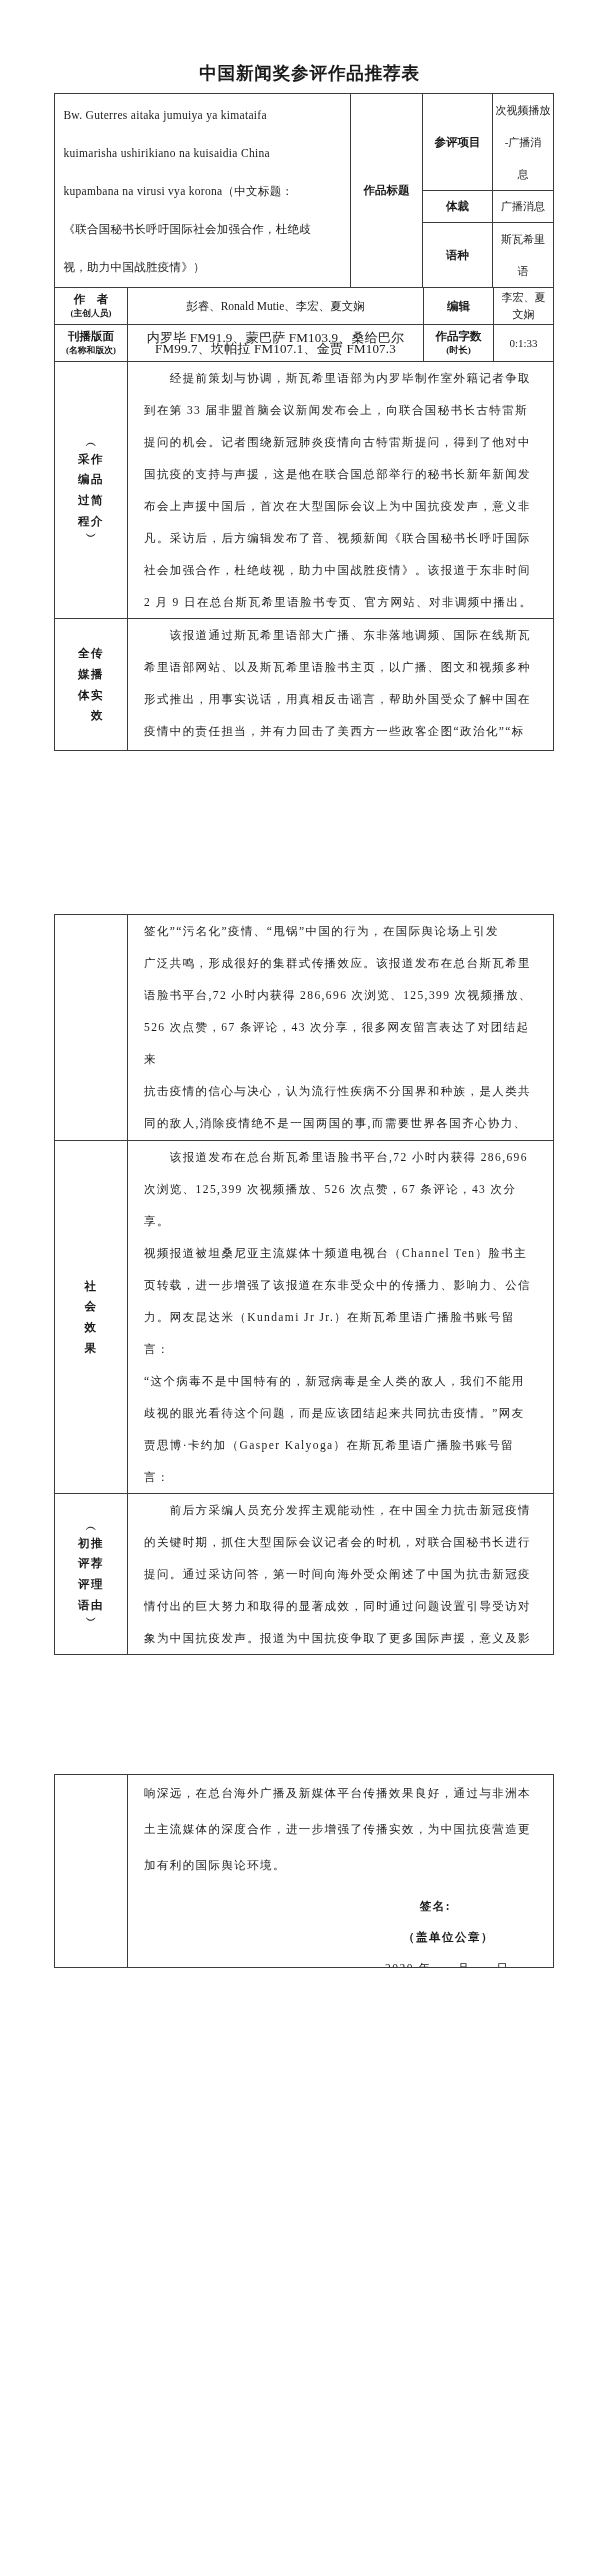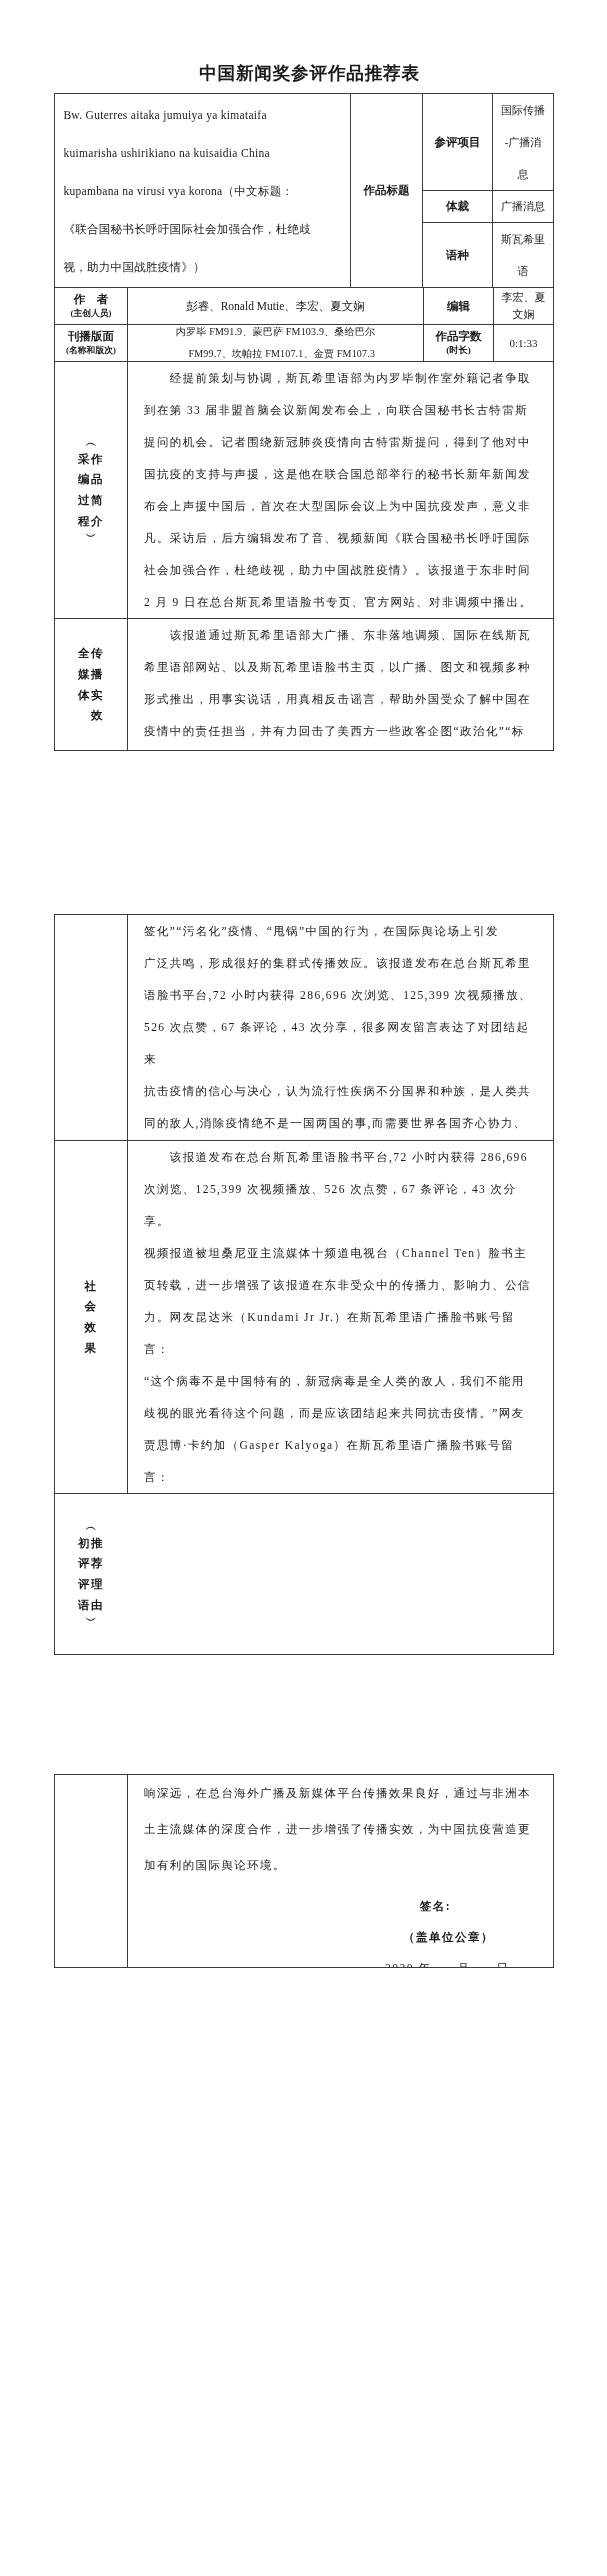--- a/index.html
+++ b/index.html
@@ -41,21 +41,21 @@
     font-size:11.5px;line-height:32px;letter-spacing:1.4px;
     padding:0 16px;white-space:pre-line;text-align:left;
   }
   .title-text{
     font-size:11.5px;line-height:38px;letter-spacing:0.3px;
     padding:0 8.4px;white-space:pre-line;display:flex;flex-direction:column;justify-content:center;
   }
   .lh42{line-height:32px;white-space:pre-line;}
   .lh22{line-height:17px;white-space:pre-line;}
   .center-cell{display:flex;align-items:center;justify-content:center;font-size:11.5px;text-align:center;}
-  .fm-cell{font-size:10px;line-height:22px;letter-spacing:0.2px;text-align:right;}
+  .fm-cell{font-size:13px;line-height:11px;letter-spacing:0.2px;}
   .vlab{display:flex;flex-direction:column;align-items:center;justify-content:center;}
   .vlab .paren{font-size:10.7px;line-height:11.5px;font-weight:bold;}
   .vlab .vrows{font-size:11.5px;font-weight:bold;line-height:20.6px;letter-spacing:1.5px;white-space:pre-line;text-align:center;}
   .sign-block{margin-top:7.6px;font-size:11.5px;letter-spacing:1.5px;line-height:31px;}
   .sign-name{margin-left:190px;font-weight:bold;text-align:center;}
   .sign-seal{margin-left:275px;font-weight:bold;}
   .sign-date{margin-left:257px;}
 </style>
 </head>
 <body>
@@ -71,21 +71,21 @@
 kuimarisha ushirikiano na kuisaidia China
 kupambana na virusi vya korona（中文标题：
 《联合国秘书长呼吁国际社会加强合作，杜绝歧
 视，助力中国战胜疫情》）</div>
       <div class="cell c-lab">
         <span>作品标题</span>
       </div>
       <div class="cell rcol">
         <div class="subrow" style="height:96px;">
           <div class="sublab">参评项目</div>
-          <div class="subval lh42">国际传播
+          <div class="subval lh42">次视频播放
 -广播消
 息</div>
         </div>
         <div class="subrow" style="height:33px;">
           <div class="sublab">体裁</div>
           <div class="subval">广播消息</div>
         </div>
         <div class="subrow" style="flex:1;">
           <div class="sublab">语种</div>
           <div class="subval lh42">斯瓦希里
@@ -189,20 +189,25 @@
 
     <div class="row" style="height:161px;">
       <div class="cell c-lab vlab">
         <span class="paren">︵</span>
         <span class="vrows">初推
 评荐
 评理
 语由</span>
         <span class="paren">︶</span>
       </div>
+      <div class="cell c-main body-text">　　前后方采编人员充分发挥主观能动性，在中国全力抗击新冠疫情
+的关键时期，抓住大型国际会议记者会的时机，对联合国秘书长进行
+提问。通过采访问答，第一时间向海外受众阐述了中国为抗击新冠疫
+情付出的巨大努力和取得的显著成效，同时通过问题设置引导受访对
+象为中国抗疫发声。报道为中国抗疫争取了更多国际声援，意义及影</div>
     </div>
 
   </div>
 
   <div class="tbl" id="t3">
     <div class="row" style="height:192px;">
       <div class="cell c-lab"></div>
       <div class="cell c-main" style="padding:0;">
         <div class="body-text" style="line-height:36px;">响深远，在总台海外广播及新媒体平台传播效果良好，通过与非洲本
 土主流媒体的深度合作，进一步增强了传播实效，为中国抗疫营造更

